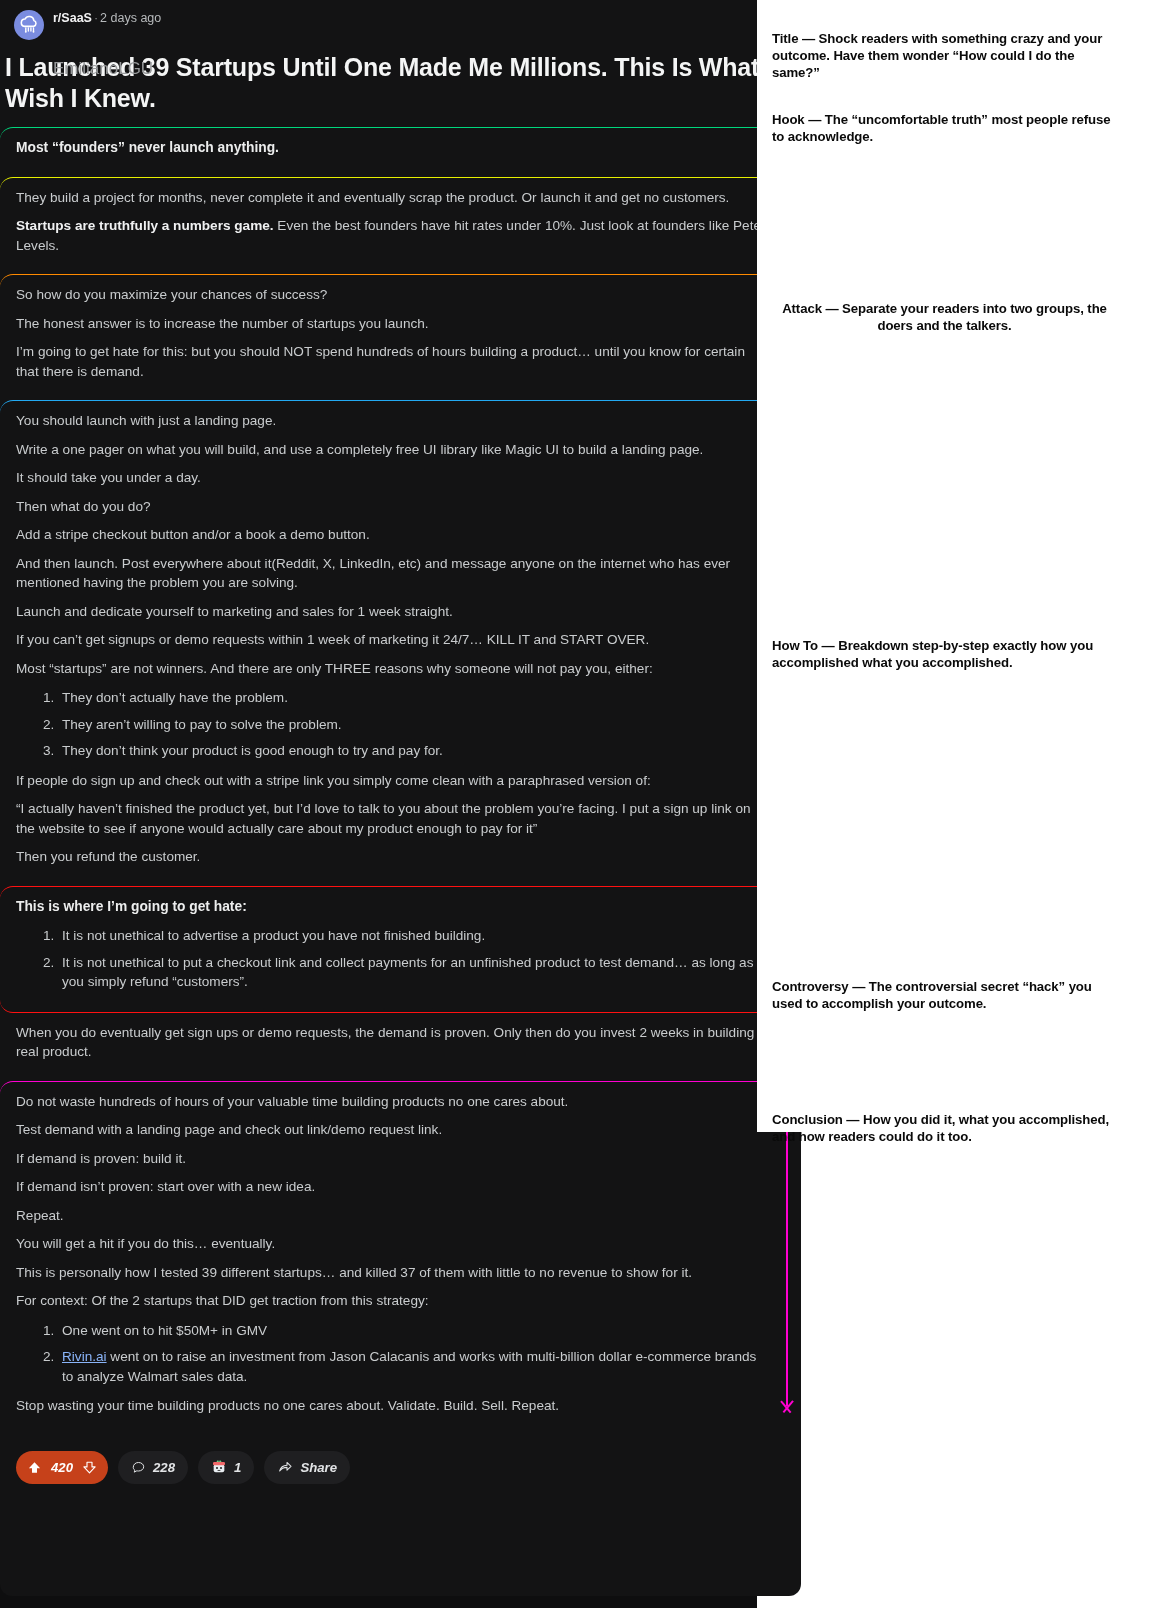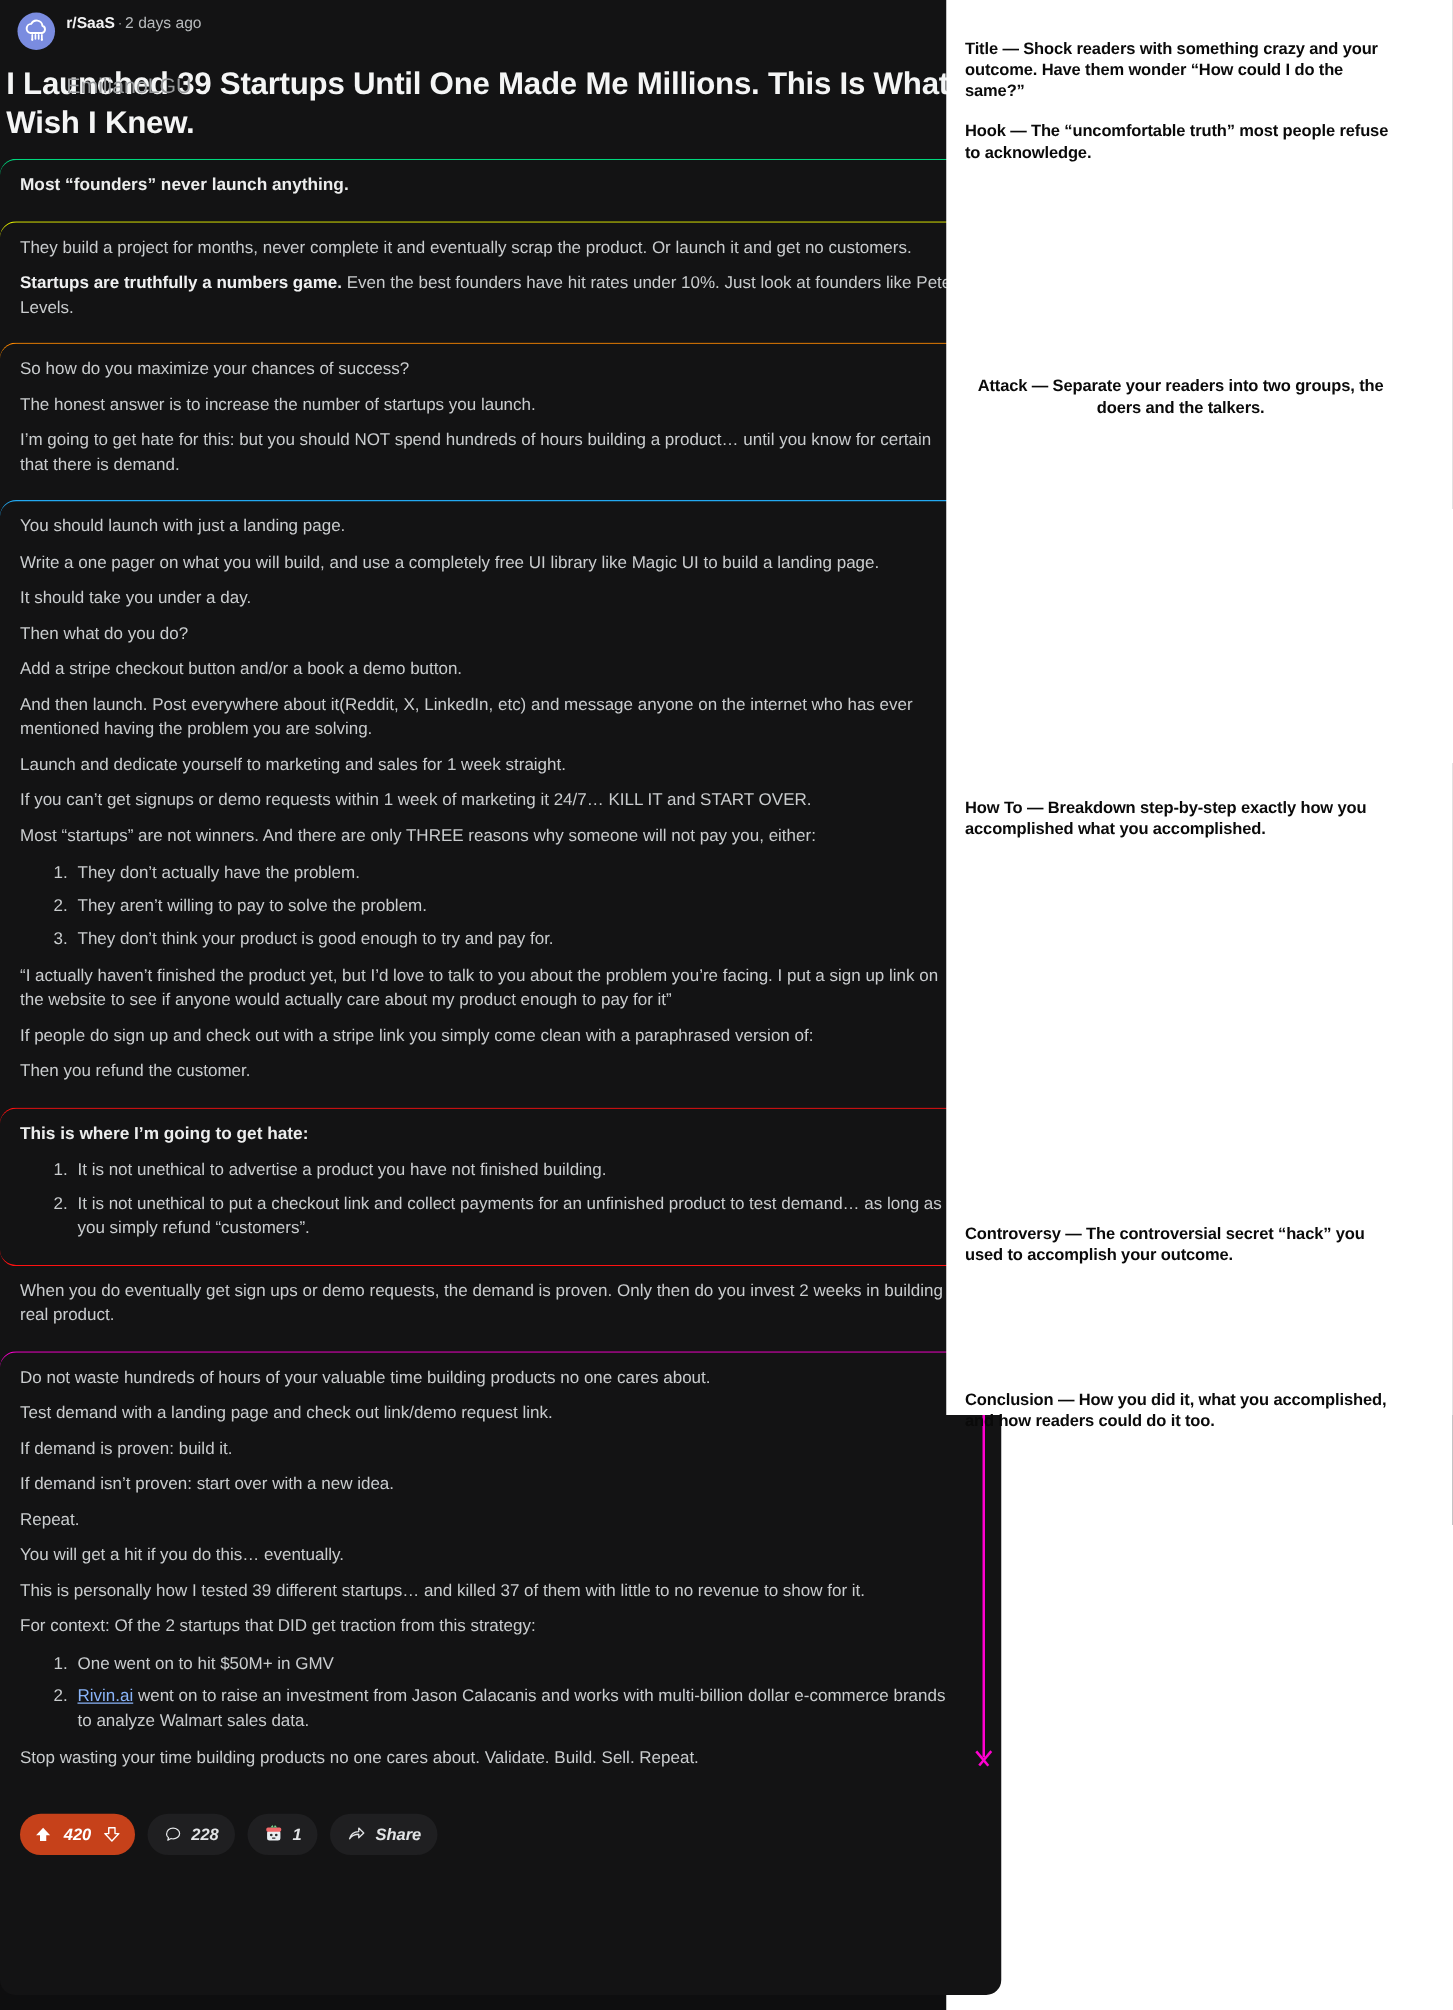--- a/index.html
+++ b/index.html
@@ -168,22 +168,22 @@
       <div class="p">Add a stripe checkout button and/or a book a demo button.</div>
       <div class="p">And then launch. Post everywhere about it(Reddit, X, LinkedIn, etc) and message anyone  on the internet who has ever mentioned having the problem you are solving.</div>
       <div class="p">Launch and dedicate yourself to marketing and sales for 1 week straight.</div>
       <div class="p">If you can’t get signups or demo requests within 1 week of marketing it 24/7… KILL IT and START OVER.</div>
       <div class="p">Most “startups” are not winners. And there are only THREE reasons why someone will not pay you, either:</div>
       <ol class="list">
         <li>They don’t actually have the problem.</li>
         <li>They aren’t willing to pay to solve the problem.</li>
         <li>They don’t think your product is good enough to try and pay for.</li>
       </ol>
+      <div class="p">If people do sign up and check out with a stripe link you simply come clean with a paraphrased version of:</div>
       <div class="p">“I actually haven’t finished the product yet, but I’d love to talk to you about the problem you’re facing. I put a sign up link on the website to see if anyone would actually care about my product enough to pay for it”</div>
-      <div class="p">If people do sign up and check out with a stripe link you simply come clean with a paraphrased version of:</div>
       <div class="p">Then you refund the customer.</div>
       <div class="arrow" style="--ac:#23a9f2; right:5px; top:1px; height:706px;">
         <div class="stem"></div>
           <div class="head"></div>
       </div>
     </div>
 
     <div class="sec bt bb" style="--c:#ff1111;">
       <div class="p lead">This is where I’m going to get hate:</div>
       <ol class="list">
@@ -263,18 +263,18 @@
         </span>
         <span>Share</span>
       </div>
     </div>
 
   </div>
 </div>
 
 <div id="notes">
   <div class="note" style="top:30px;">Title — Shock readers with something crazy and your outcome. Have them wonder “How could I do the same?”</div>
-  <div class="note" style="top:96px;">Hook — The “uncomfortable truth” most people refuse to acknowledge.</div>
+  <div class="note" style="top:111px;">Hook — The “uncomfortable truth” most people refuse to acknowledge.</div>
   <div class="note" style="top:300px;text-align:center;">Attack — Separate your readers into two groups, the doers and the talkers.</div>
   <div class="note" style="top:637px;">How To — Breakdown step-by-step exactly how you accomplished what you accomplished.</div>
   <div class="note" style="top:978px;">Controversy — The controversial secret “hack” you used to accomplish your outcome.</div>
   <div class="note" style="top:1111px;">Conclusion — How you did it, what you accomplished, and how readers could do it too.</div>
 </div>
 
 </body></html>

